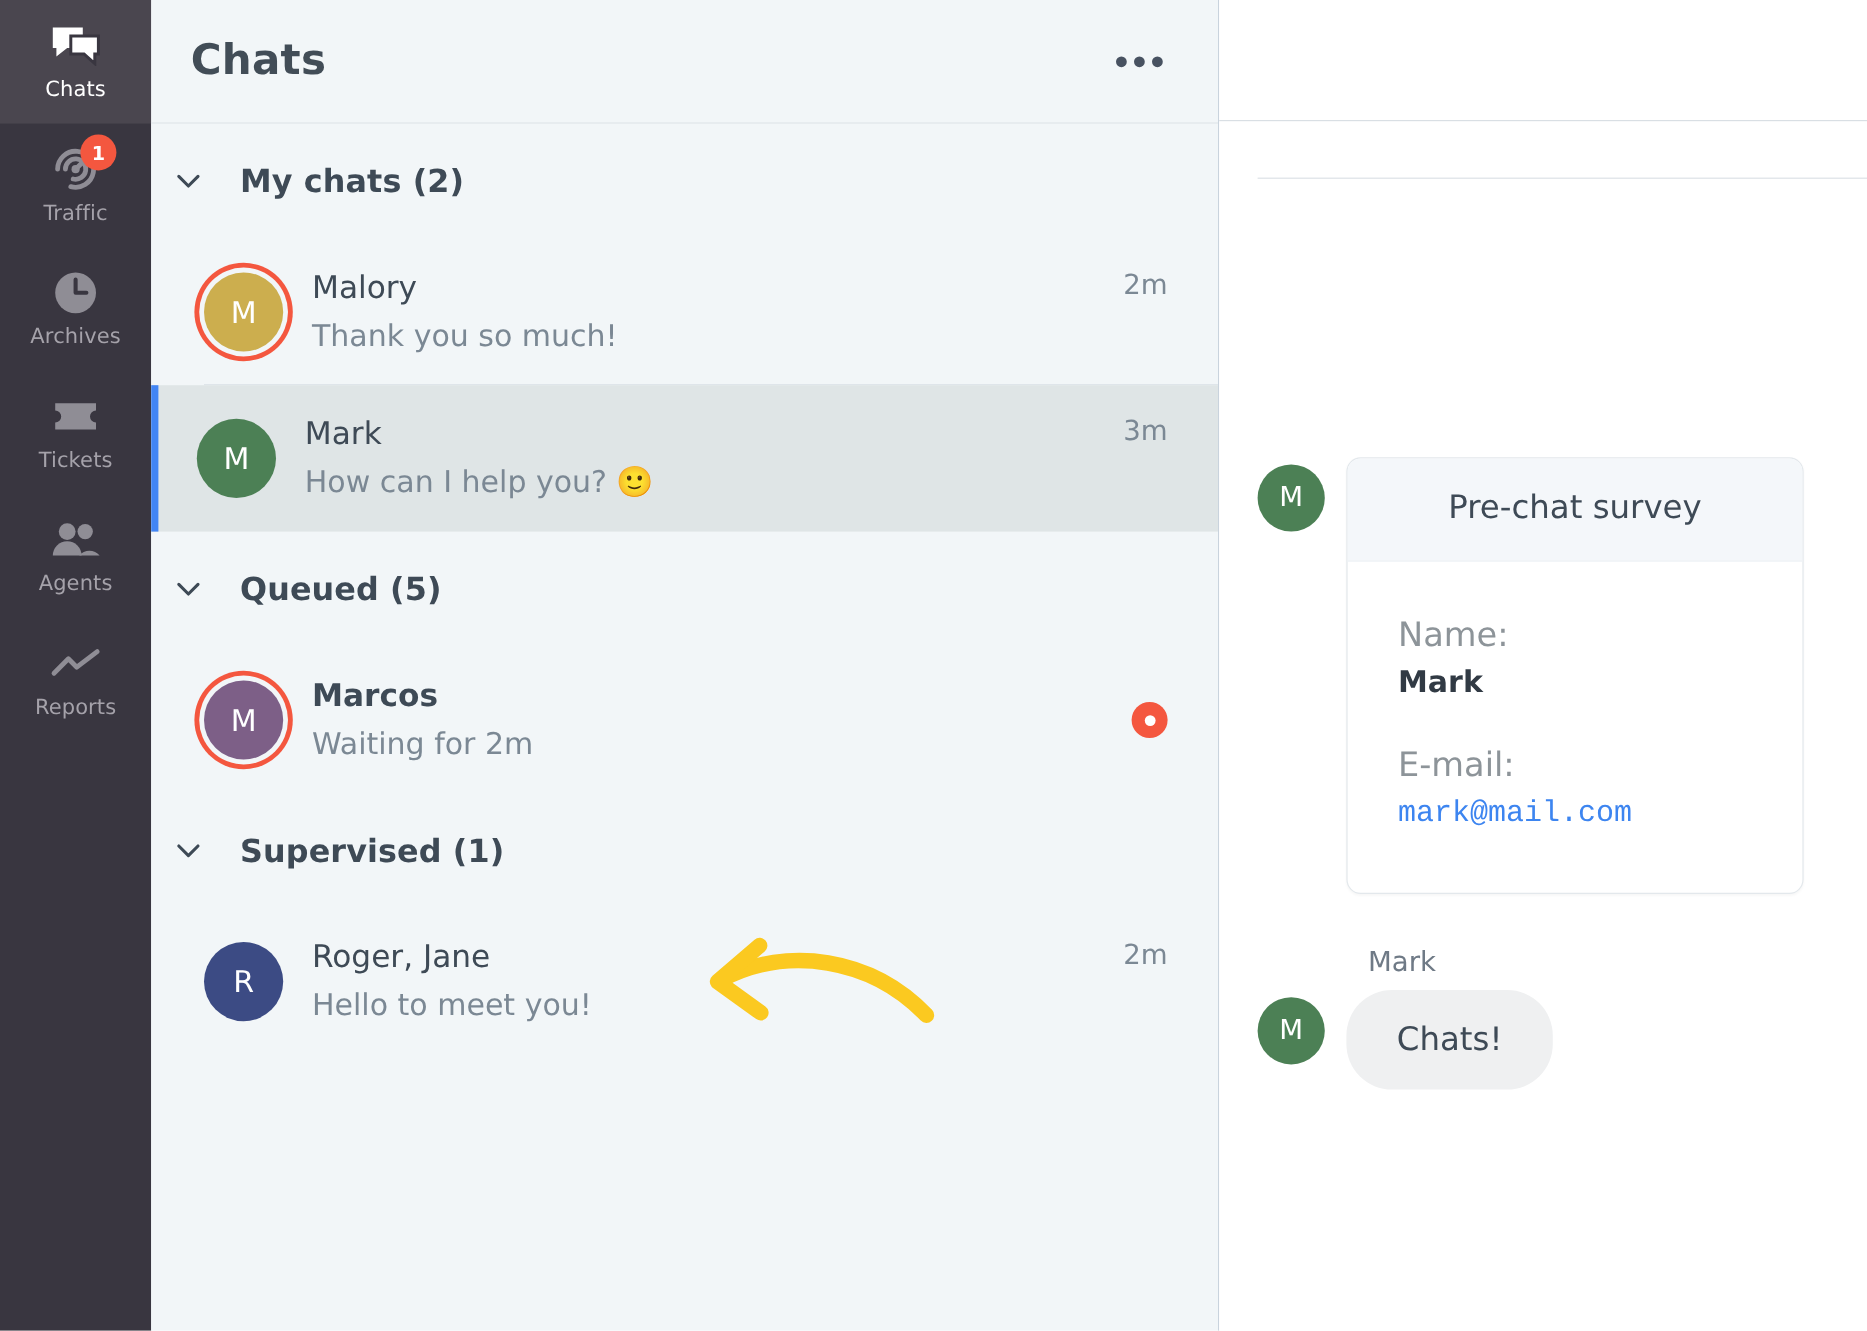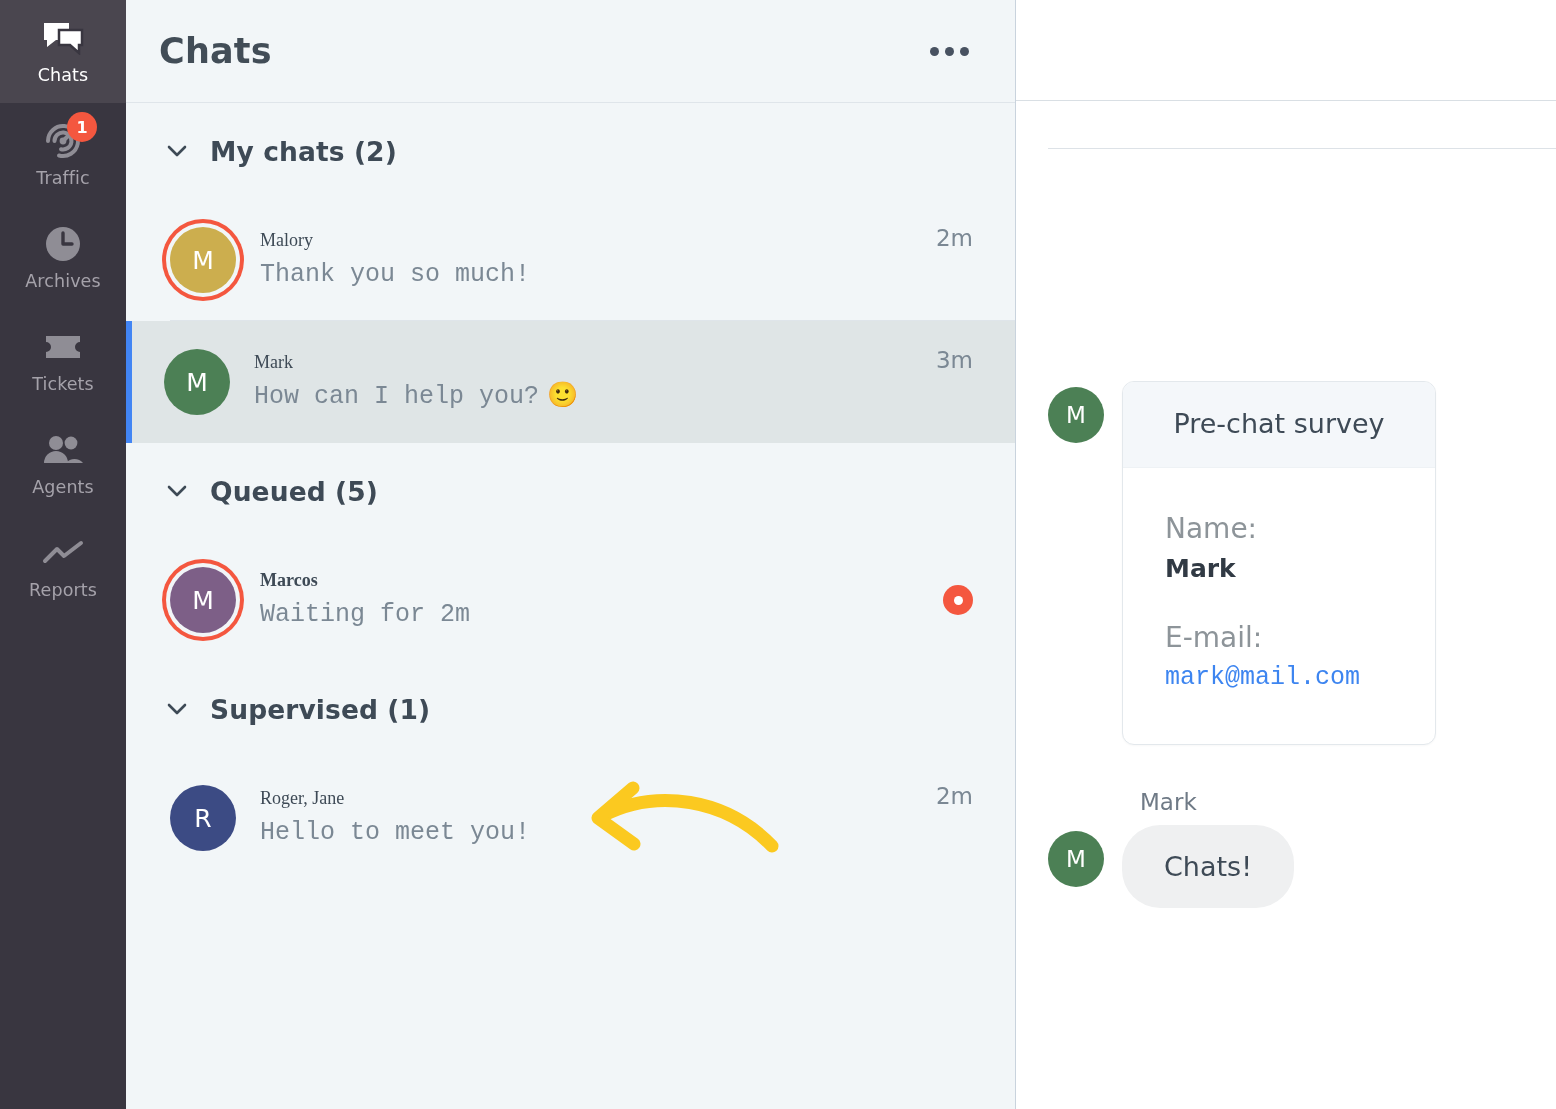--- a/index.html
+++ b/index.html
@@ -114,22 +114,22 @@
   }
   .more-btn i {
     width: 9px; height: 9px; border-radius: 50%;
     background: #485261; display: block;
   }
 
   
   .section-head {
     display: flex;
     align-items: center;
-    gap: 20px;
-    padding: 0 0 0 38px;
+    gap: 30px;
+    padding: 0 0 0 18px;
     height: 96px;
     cursor: pointer;
     user-select: none;
     position: relative;
   }
   .section-head .chev { width: 26px; height: 26px; flex: 0 0 auto; }
   .section-title {
     font-size: 26.5px;
     font-weight: bold;
     color: #3e4a56;
@@ -170,37 +170,35 @@
     font-size: 25px;
     flex: 0 0 auto;
     position: relative;
   }
   .avatar.ringed {
     box-shadow: 0 0 0 4px #f2f6f8, 0 0 0 8px #f4573f;
   }
 
   .row-body { flex: 1 1 auto; min-width: 0; }
   .row-name {
-    font-size: 18px;
+    font-size: 26px;
     color: #3e4a56;
     line-height: 1.28;
     white-space: nowrap;
-    font-family: Liberation Serif, serif;
   }
   .row-name.bold { font-weight: bold; }
   .row-preview {
     font-size: 25px;
     color: #7b8894;
     line-height: 1.33;
     margin-top: 6px;
     display: flex;
     align-items: center;
     gap: 8px;
     white-space: nowrap;
-    font-family: Liberation Mono, monospace;
   }
   .row-time {
     font-size: 23px;
     color: #7b8894;
     flex: 0 0 auto;
     align-self: flex-start;
     margin-top: 4px;
   }
   .unread-dot {
     width: 30px; height: 30px;
@@ -269,21 +267,21 @@
     color: #fff;
     display: flex;
     align-items: center;
     justify-content: center;
     font-size: 23px;
     flex: 0 0 auto;
     margin-top: 6px;
   }
 
   .survey-card {
-    width: 314px;
+    width: 381px;
     border: 1px solid #e3e8ec;
     border-radius: 12px;
     background: #fff;
     overflow: hidden;
     box-shadow: 0 1px 2px rgba(0,0,0,.03);
   }
   .survey-title {
     background: #f4f7fa;
     text-align: center;
     font-size: 27px;

